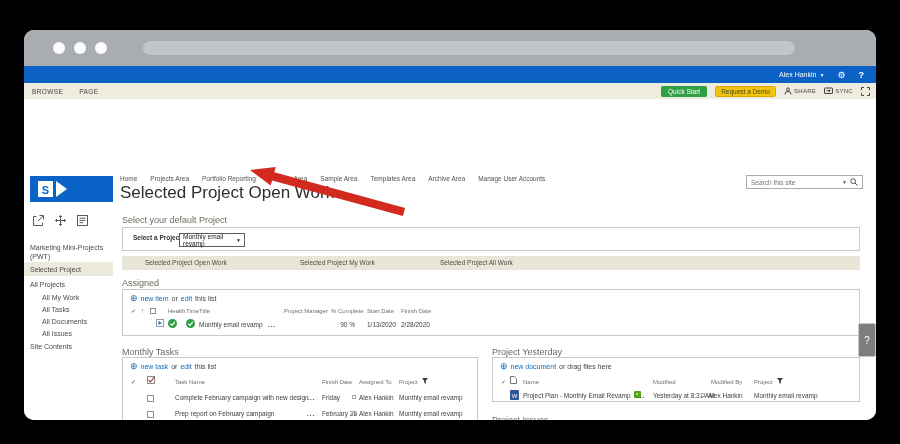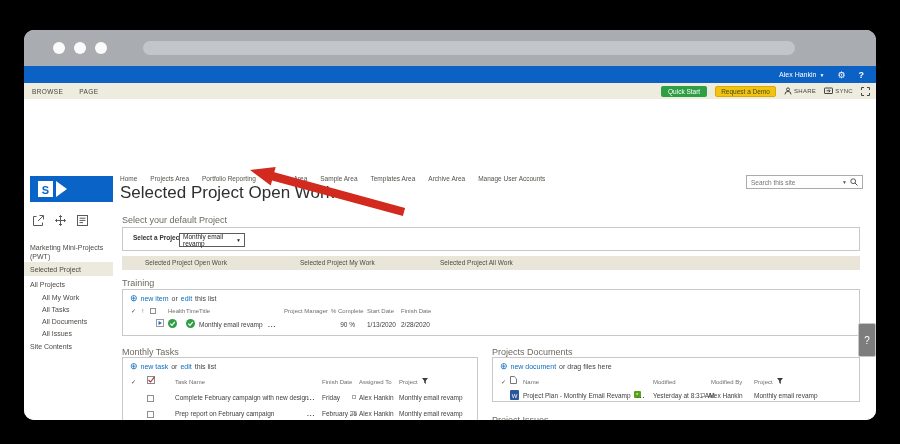--- a/index.html
+++ b/index.html
@@ -226,21 +226,21 @@
         <span class="caret">▼</span>
       </div>
     </div>
 
     <div class="tabstrip">
       <span class="vt" style="left:23px;">Selected Project Open Work</span>
       <span class="vt" style="left:178px;">Selected Project My Work</span>
       <span class="vt" style="left:318px;">Selected Project All Work</span>
     </div>
 
-    <div class="sechead" style="left:98px; top:179px;">Training</div>
+    <div class="sechead" style="left:98px; top:179px;">Assigned</div>
     <div class="box pj" style="left:98px; top:190px; width:738px; height:47px;">
       <div class="toolbar">
         <span class="newplus">⊕</span>
         <span class="lnk">new item</span>
         <span>or</span>
         <span class="lnk">edit</span>
         <span>this list</span>
       </div>
       <div class="hrow" style="top:15px;">
         <span class="cell c-ck" style="color:#444">✓</span>
@@ -321,21 +321,21 @@
         <span class="cell c-cb"><span class="cbx"></span></span>
         <span class="cell c-name">Prep report on February campaign</span>
         <span class="cell c-dots dots">...</span>
         <span class="cell c-finish">February 26</span>
         <span class="cell c-asg-v"><span class="presence"></span><span>Alex Hankin</span></span>
         <span class="cell c-proj blue">Monthly email revamp</span>
       </div>
 
     </div>
 
-    <div class="sechead" style="left:468px; top:248px;">Projects Documents</div>
+    <div class="sechead" style="left:468px; top:248px;">Project Yesterday</div>
     <div class="box dc" style="left:468px; top:258px; width:368px; height:45px;">
       <div class="toolbar">
         <span class="newplus">⊕</span>
         <span class="lnk">new document</span>
         <span>or drag files here</span>
       </div>
       <div class="hrow" style="top:18px;">
         <span class="cell c-ck" style="color:#444">✓</span>
         <span class="cell c-icon">
           <svg width="7" height="8">

